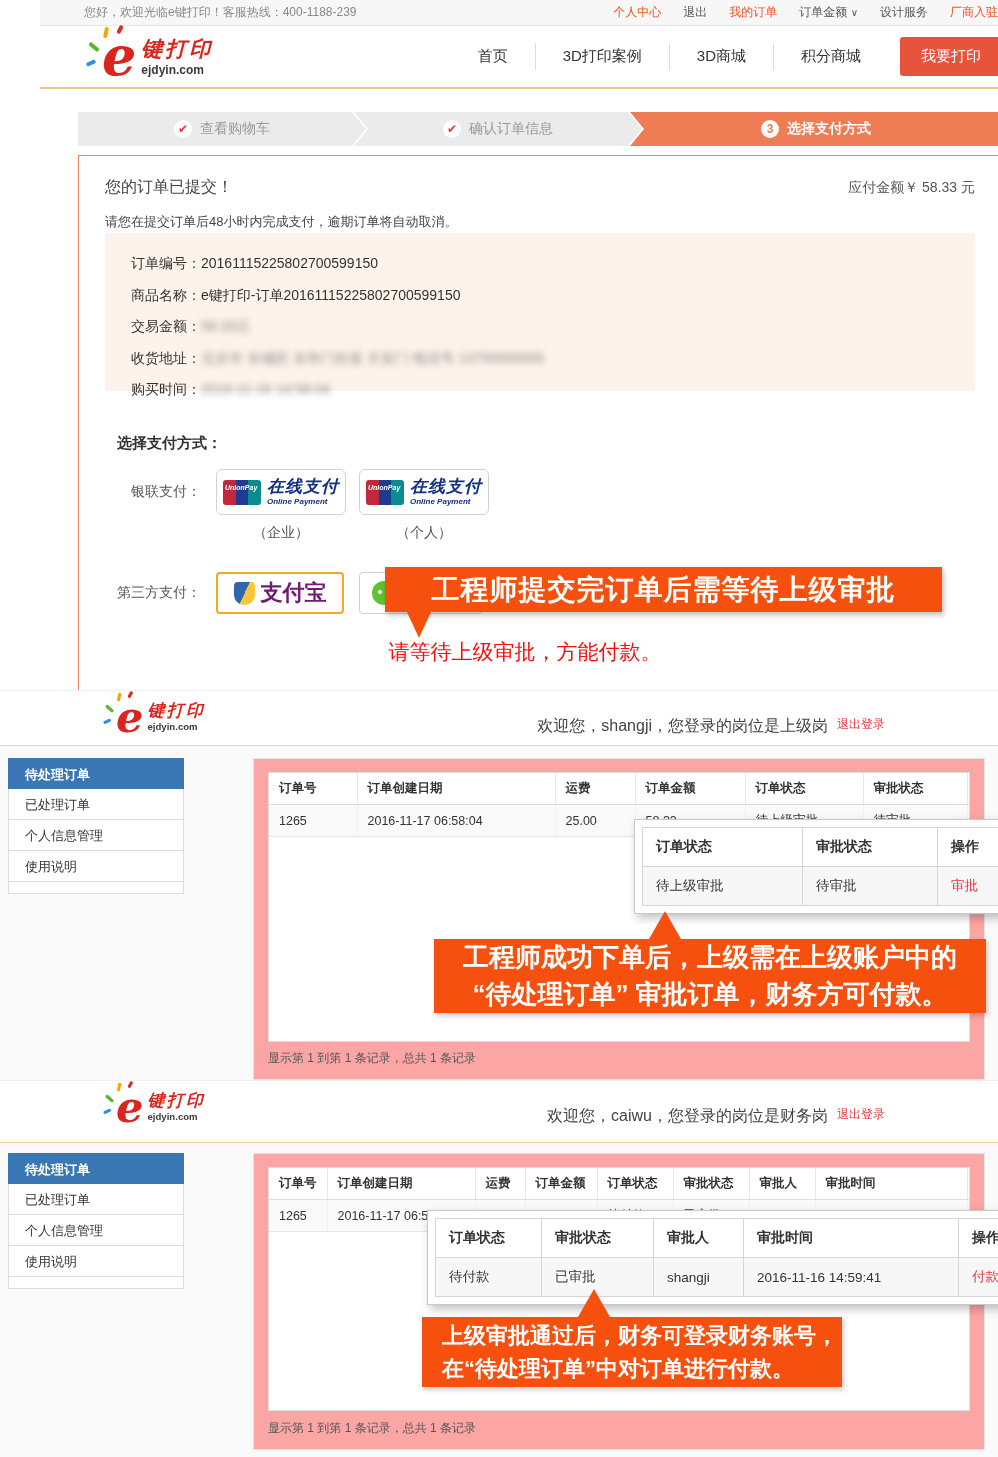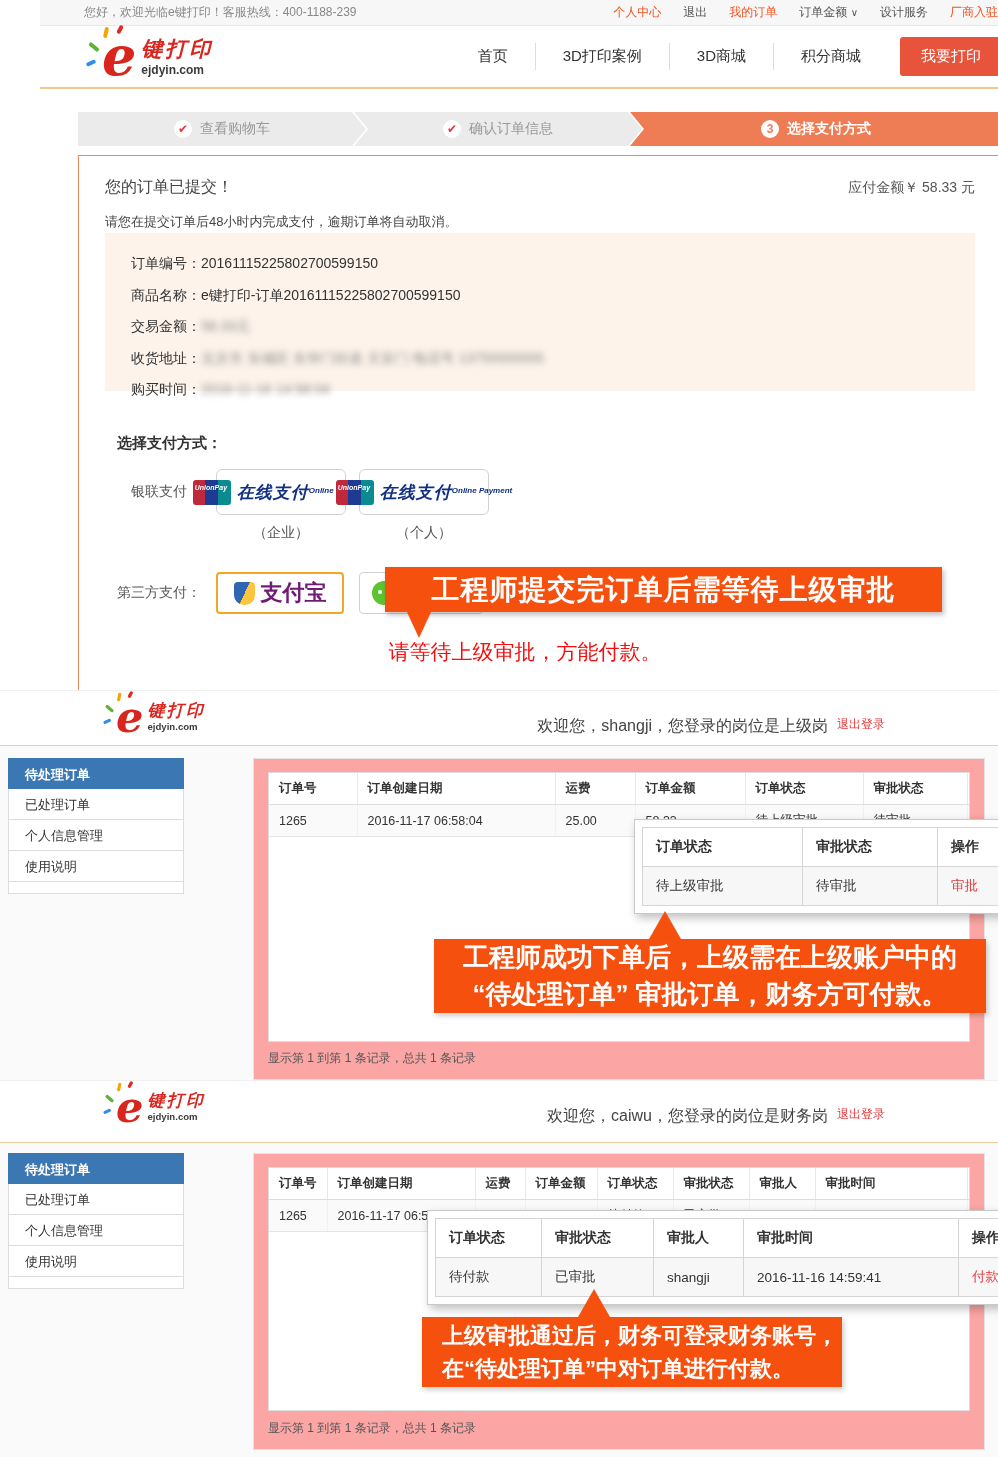--- a/index.html
+++ b/index.html
@@ -57,21 +57,21 @@
   .blur { filter:blur(3px); color:#8a8a8a; }
   .paytitle { position:absolute; left:38px; top:278px; font-size:15px; font-weight:bold; color:#333; }
 
   .paylabel { position:absolute; left:0; width:122px; text-align:right; font-size:14px; color:#555; white-space:nowrap; }
   .upbtn { position:absolute; width:130px; height:46px; background:#fff; border:1px solid #d2d2d2; border-radius:6px;
            display:flex; align-items:center; justify-content:center; gap:6px; cursor:pointer; }
   .upflag { width:38px; height:25px; border-radius:3px; overflow:hidden; display:flex; position:relative; flex:0 0 auto; }
   .upflag i { flex:1; }
   .fr { background:#c0293b; } .fn { background:#1f3a93; } .ft { background:#0b8a8f; }
   .upname { position:absolute; left:2px; top:4px; color:#fff; font-size:7px; font-style:italic; font-weight:bold; line-height:8px; white-space:nowrap; }
-  .uptext { display:flex; flex-direction:row; line-height:1; }
+  .uptext { display:flex; flex-direction:column; line-height:1; }
   .upl1 { color:#123082; font-size:17px; font-weight:bold; font-style:italic; letter-spacing:1px; white-space:nowrap; }
   .upl2 { color:#123082; font-size:8px; font-style:italic; font-weight:bold; margin-top:3px; white-space:nowrap; }
   .upcap { position:absolute; width:130px; text-align:center; font-size:14px; color:#555; white-space:nowrap; }
 
   .alibtn { position:absolute; width:128px; height:42px; background:#fff; border:2px solid #f5a623; border-radius:4px;
             display:flex; align-items:center; justify-content:center; gap:6px; cursor:pointer; }
   .alishield { width:21px; height:23px; border-radius:4px 4px 10px 10px; background:linear-gradient(115deg,#2f66b1 50%,#ffc43d 50%); }
   .alitxt { color:#701a75; font-size:22px; font-weight:bold; white-space:nowrap; }
   .wxbtn { position:absolute; width:124px; height:42px; background:#fff; border:1px solid #d2d2d2; border-radius:4px;
            display:flex; align-items:center; padding-left:12px; cursor:pointer; }

